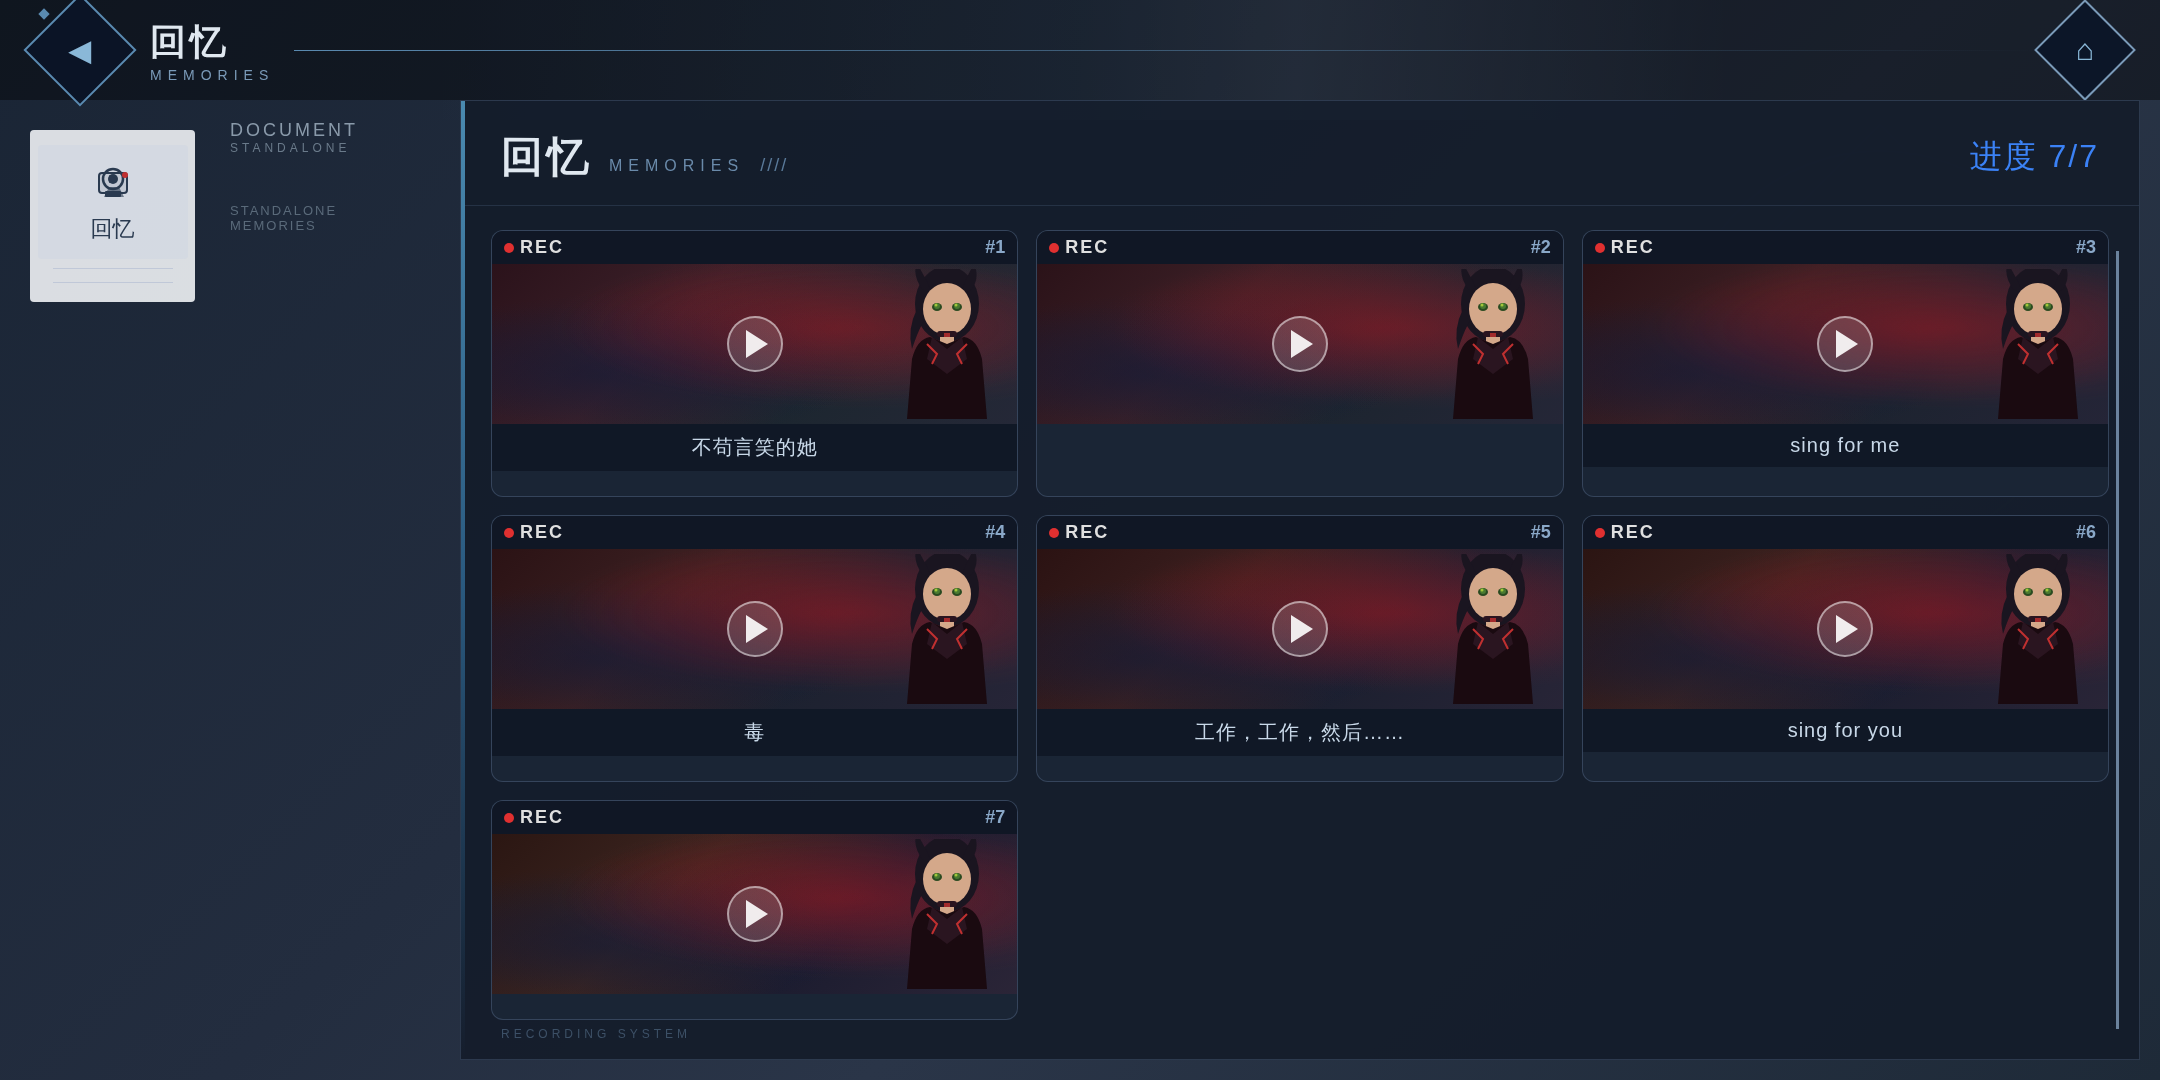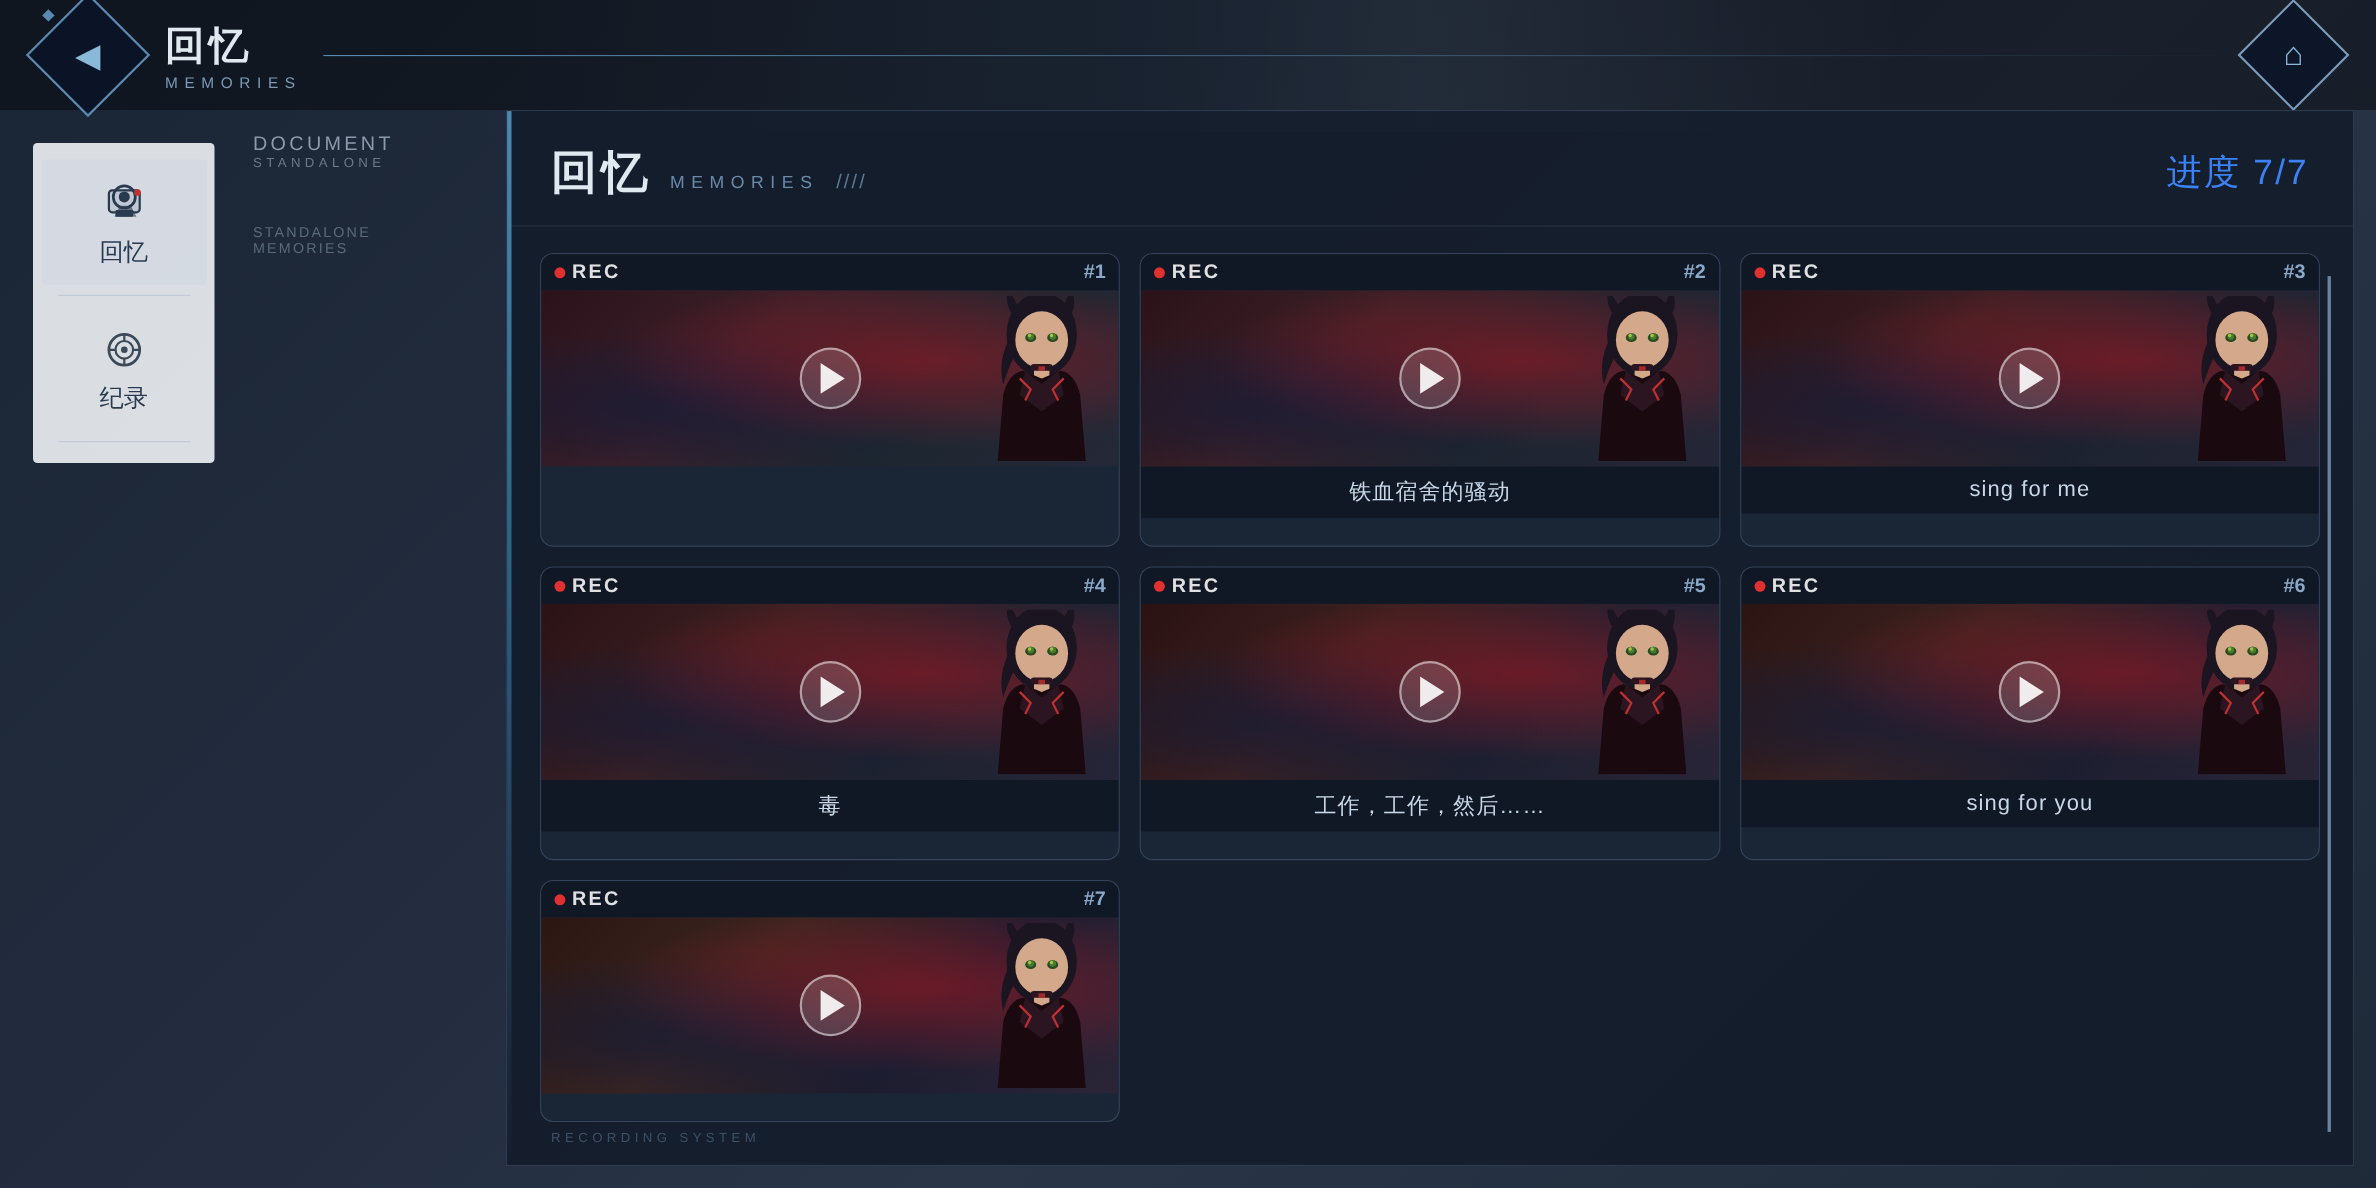--- a/index.html
+++ b/index.html
@@ -455,34 +455,20 @@
         <rect x="14" y="28" width="16" height="6" rx="1" fill="#2a3a50"></rect>
 
         <polygon points="18,12 26,16 18,20" fill="rgba(42,58,80,0.8)"></polygon>
 
         <circle cx="34" cy="12" r="3" fill="#c03030"></circle>
       </svg>
     </div>
     <span class="label">回忆</span>
   </div>
   <div class="sidebar-divider"></div>
-  <div class="sidebar-item">
-    <div class="icon-wrap icon-record">
-      <svg viewBox="0 0 44 44" fill="none" xmlns="http://www.w3.org/2000/svg">
-        <circle cx="22" cy="22" r="14" stroke="#3a4a5a" stroke-width="2.5" fill="none"></circle>
-        <circle cx="22" cy="22" r="8" stroke="#3a4a5a" stroke-width="2" fill="none"></circle>
-        <circle cx="22" cy="22" r="3" fill="#3a4a5a"></circle>
-        <line x1="22" y1="8" x2="22" y2="14" stroke="#3a4a5a" stroke-width="2"></line>
-        <line x1="22" y1="30" x2="22" y2="36" stroke="#3a4a5a" stroke-width="2"></line>
-        <line x1="8" y1="22" x2="14" y2="22" stroke="#3a4a5a" stroke-width="2"></line>
-        <line x1="30" y1="22" x2="36" y2="22" stroke="#3a4a5a" stroke-width="2"></line>
-      </svg>
-    </div>
-    <span class="label">纪录</span>
-  </div>
   <div class="sidebar-divider"></div>
 </div>
 
 <div class="secondary-panel">
   <div class="doc-title">DOCUMENT</div>
   <div class="doc-sub">STANDALONE</div>
   <br>
   <div style="font-size:13px; color:#5a6a7a; letter-spacing:2px; margin-top:30px;">STANDALONE</div>
   <div style="font-size:13px; color:#5a6a7a; letter-spacing:2px;">MEMORIES</div>
 </div>
@@ -537,20 +523,21 @@
           <path d="M75 75 L65 85 L70 95" stroke="#c03030" stroke-width="2" fill="none"></path>
 
           <rect x="45" y="62" width="20" height="6" rx="3" fill="#2a1520"></rect>
           <rect x="52" y="64" width="6" height="4" fill="#c03030" opacity="0.8"></rect>
         </svg>
       </div>
       <div class="play-btn">
         <div class="play-triangle"></div>
       </div>
     </div>
+    <div class="card-title">不苟言笑的她</div>
   </div>
       <div class="memory-card">
     <div class="card-top-bar">
       <div class="rec-badge">
         <div class="rec-dot"></div>
         <span>REC</span>
       </div>
       <span class="card-number">#2</span>
     </div>
     <div class="card-thumbnail" style="background: linear-gradient(135deg, hsl(345,40%,12%) 0%, hsl(345,30%,18%) 35%, hsl(215,25%,15%) 65%, hsl(235,20%,18%) 100%);">
@@ -582,21 +569,20 @@
           <path d="M75 75 L65 85 L70 95" stroke="#c03030" stroke-width="2" fill="none"></path>
 
           <rect x="45" y="62" width="20" height="6" rx="3" fill="#2a1520"></rect>
           <rect x="52" y="64" width="6" height="4" fill="#c03030" opacity="0.8"></rect>
         </svg>
       </div>
       <div class="play-btn">
         <div class="play-triangle"></div>
       </div>
     </div>
-    <div class="card-title">铁血宿舍的骚动</div>
   </div>
       <div class="memory-card">
     <div class="card-top-bar">
       <div class="rec-badge">
         <div class="rec-dot"></div>
         <span>REC</span>
       </div>
       <span class="card-number">#3</span>
     </div>
     <div class="card-thumbnail" style="background: linear-gradient(135deg, hsl(350,40%,12%) 0%, hsl(350,30%,18%) 35%, hsl(220,25%,15%) 65%, hsl(240,20%,18%) 100%);">

